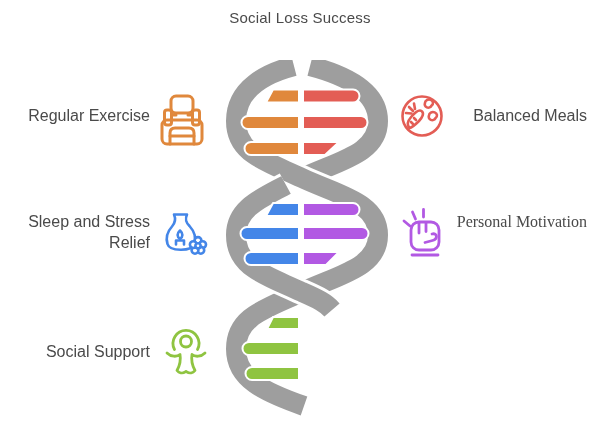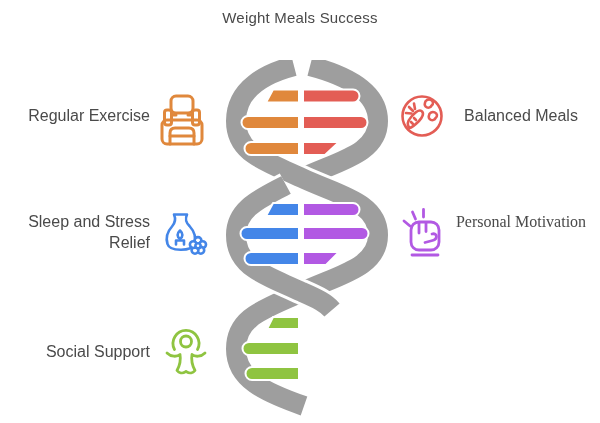--- a/index.html
+++ b/index.html
@@ -8,32 +8,32 @@
     font-family:"Liberation Sans", sans-serif;
   }
   .title{
     position:absolute;top:9px;left:0;width:600px;text-align:center;
     font-size:15px;color:var(--text);letter-spacing:.2px;
   }
   .label{
     position:absolute;font-size:16px;line-height:21px;color:var(--text);
   }
   .label.left{right:450px;width:155px;text-align:right;}
-  .label.right{left:455px;width:132px;text-align:center;}
+  .label.right{left:455px;width:132px;text-align:right;}
   .icon{position:absolute;}
   .icon svg{display:block;}
   .casing{fill:none;stroke:#ffffff;stroke-width:26;}
   .strand{fill:none;stroke:var(--strand_gray);stroke-width:20;}
   .rung{stroke:#ffffff;stroke-width:2;stroke-linejoin:round;}
   .oicon{fill:none;stroke-linecap:round;stroke-linejoin:round;}
 </style>
 </head>
 <body>
 
-<div class="title">Weight Meals Success</div>
+<div class="title">Social Loss Success</div>
 
 <svg viewBox="0 0 170 363" width="170" height="363" style="position:absolute;left:222px;top:60px;">
 
   <g>
     <path class="casing" d="M88,6 C115,13 156,28 156,61 C156,94 116,101 80,118"></path>
     <path class="strand" d="M88,6 C115,13 156,28 156,61 C156,94 116,101 80,118"></path>
   </g>
 
   <g>
     <path class="casing" d="M72,6 C45,13 14,28 14,61 C14,94 44,101 80,118 C116,135 156,142 156,175 C156,208 116,215 80,232 C44,249 14,256 14,289 C14,319 42,332 82,346"></path>

